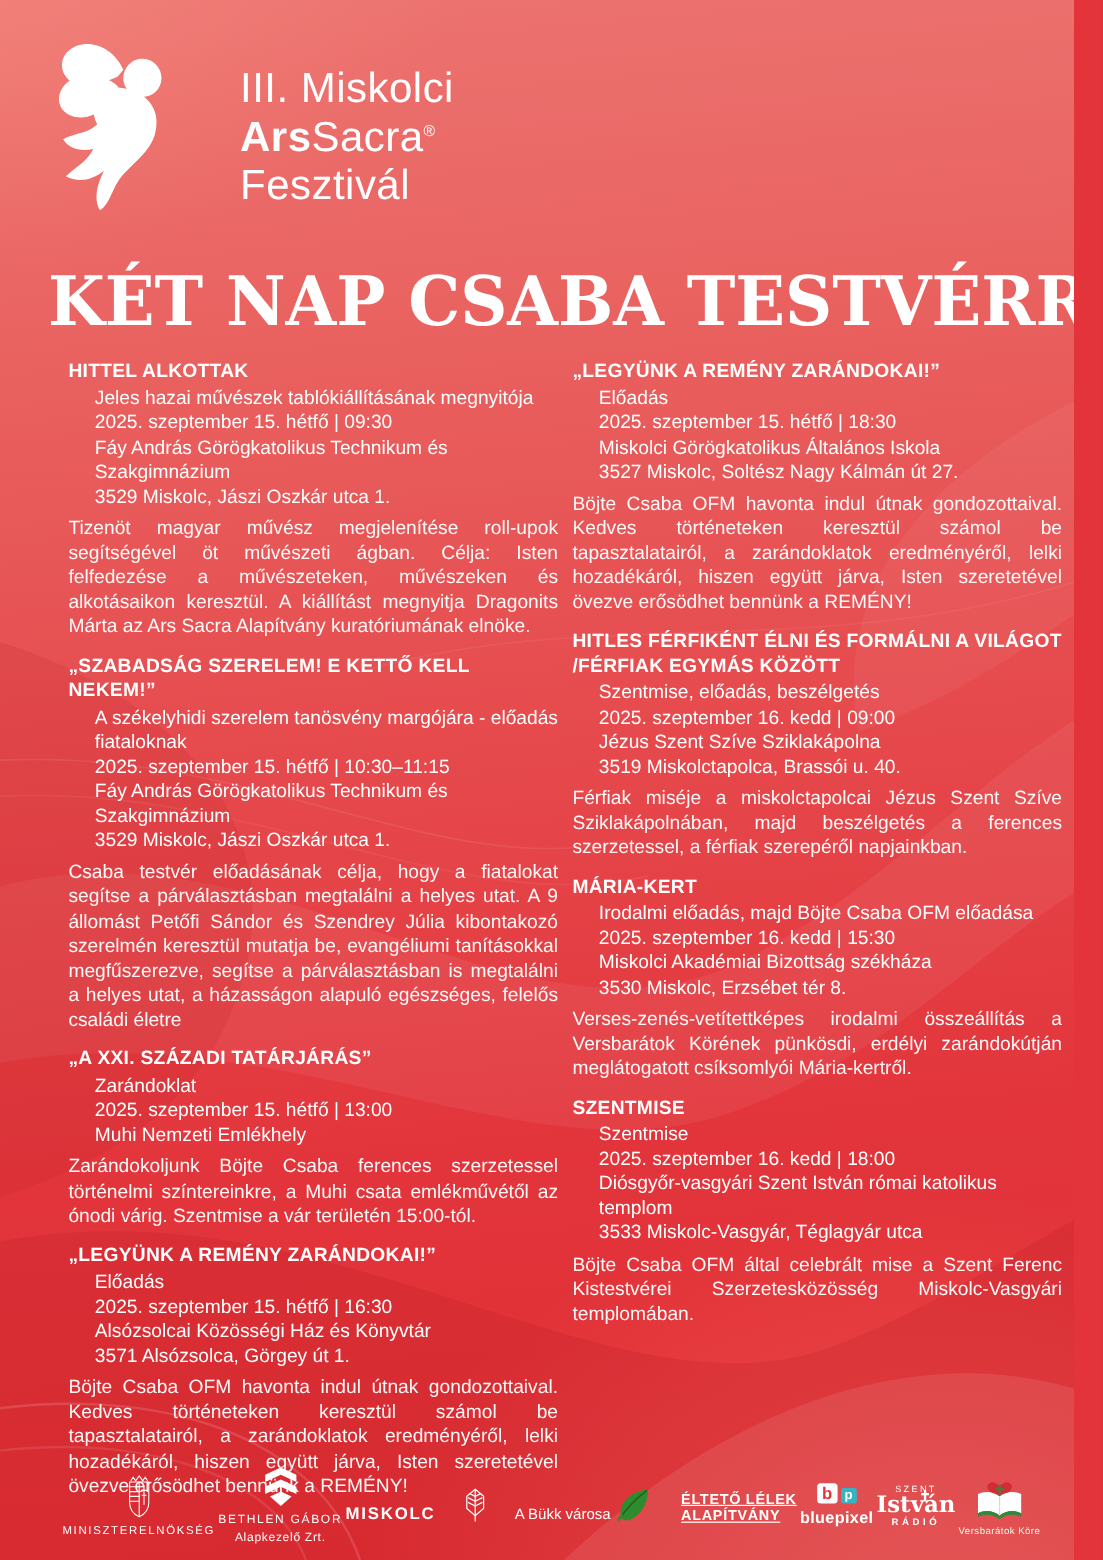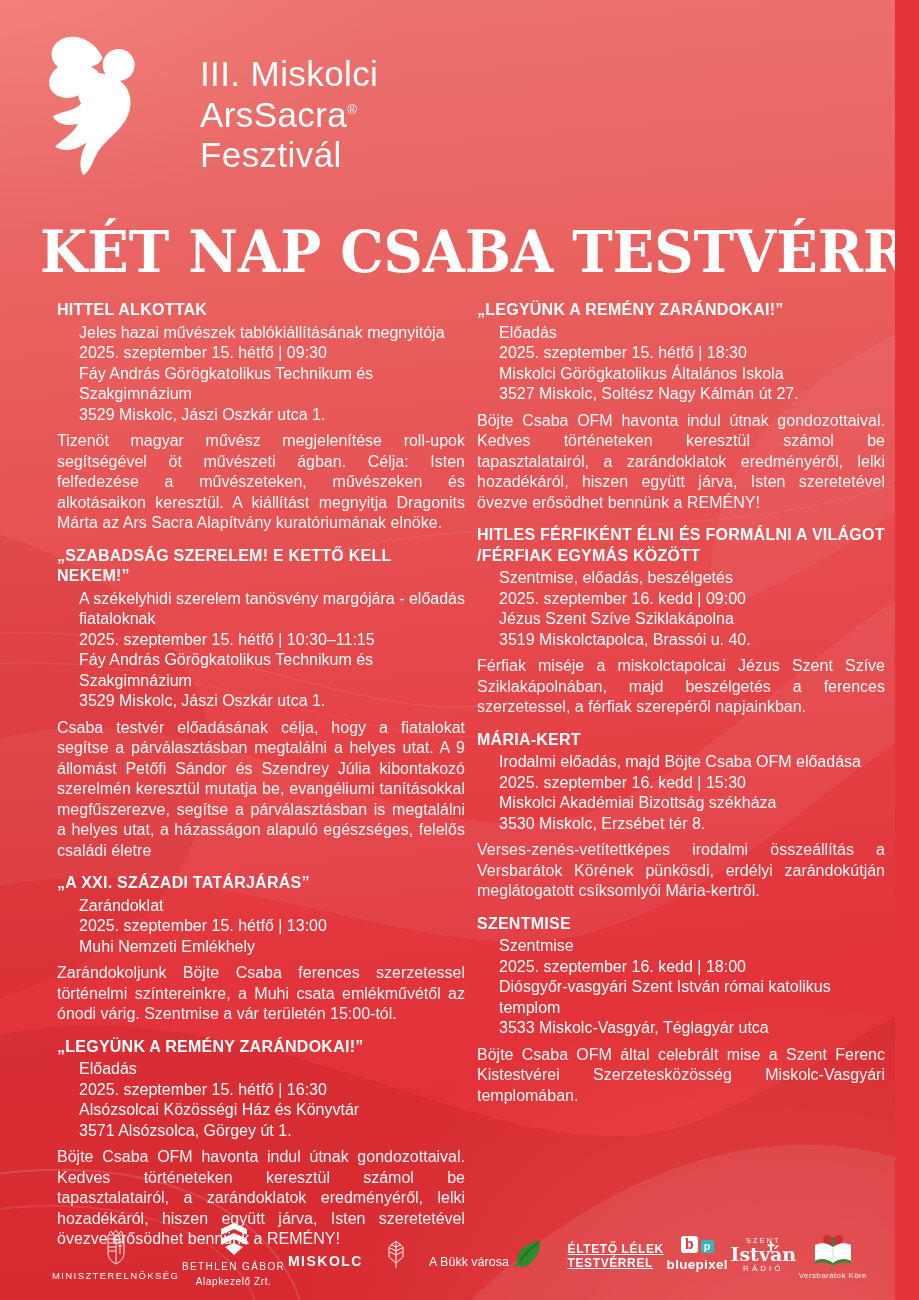--- a/index.html
+++ b/index.html
@@ -14,21 +14,21 @@
       radial-gradient(ellipse 820px 620px at 88% 106%, rgba(255,122,112,0.50), rgba(255,122,112,0) 62%),
       radial-gradient(ellipse 720px 520px at -4% -6%, rgba(255,158,140,0.38), rgba(255,158,140,0) 60%),
       linear-gradient(175deg,#ec7471 0%,#e96260 22%,#e64b4e 46%,#e2353b 72%,#e02d33 100%);
   }
   .bg-waves{position:absolute;left:0;top:0;width:919px;height:1300px;}
 
   
   .header{position:absolute;top:24px;left:36px;display:flex;align-items:flex-start;}
   .angel{width:138px;height:182px;}
   .brand{margin-left:26px;margin-top:30px;font-size:35px;line-height:1.16;letter-spacing:0.4px;font-weight:400;}
-  .brand .bold{font-weight:normal;}
+  .brand .bold{font-weight:bold;}
   .brand sup{font-size:13px;vertical-align:super;}
 
   
   .title{
     position:absolute;top:218px;left:40px;white-space:nowrap;
     font-family:"DejaVu Serif",serif;font-weight:bold;font-size:57px;
     transform:scaleX(0.955);transform-origin:left center;letter-spacing:0px;
   }
 
   
@@ -53,21 +53,21 @@
   .mini-bold{font-size:12px;font-weight:bold;letter-spacing:0.6px;line-height:1.15;text-decoration:underline;}
   .miskolc-word{font-size:14px;font-weight:bold;letter-spacing:1.5px;}
   .miskolc-sub{font-size:12.5px;}
   .bp-mark{display:flex;gap:3px;align-items:flex-end;}
   .bp-b{width:17px;height:17px;background:#ffffff;border-radius:3px;color:#e2343a;font-weight:bold;font-size:14px;line-height:17px;text-align:center;}
   .bp-p{width:13px;height:13px;background:#35b4c4;border-radius:2px;color:#ffffff;font-weight:bold;font-size:11px;line-height:13px;text-align:center;}
   .bp-word{font-size:13.5px;font-weight:bold;letter-spacing:0.3px;}
   .radio-top{font-size:7.5px;letter-spacing:2px;}
   .radio-name{font-family:"DejaVu Serif",serif;font-weight:bold;font-size:19px;line-height:17px;position:relative;}
   .radio-cross{position:absolute;top:-7px;left:54%;font-size:12px;}
-  .radio-sub{font-size:8px;letter-spacing:3px;}
+  .radio-sub{font-size:8px;letter-spacing:3px;font-weight:bold;}
   .vbk-label{font-size:8px;color:#eafbe8;letter-spacing:0.4px;}
 </style>
 </head>
 <body>
 
 <div class="poster">
 
   <svg class="bg-waves" viewBox="0 0 919 1300" aria-hidden="true">
     <path d="M -60,760 C 200,640 420,900 620,800 C 760,730 850,600 980,560 L 980,700 C 830,760 760,880 600,930 C 420,985 200,820 -60,900 Z" fill="rgba(255,255,255,0.06)"></path>
     <path d="M 980,300 C 800,360 690,470 715,610 C 845,565 915,485 985,460 Z" fill="rgba(255,255,255,0.05)"></path>
@@ -248,21 +248,21 @@
     </div>
 
     <div class="logo-row">
       <svg width="34" height="34" viewBox="0 0 34 34" aria-hidden="true">
         <path d="M28,4 C14,6 4,14 5,26 C6,30 10,31 14,29 C24,24 28,14 28,4 Z" fill="#2e8b2e"></path>
         <path d="M27,5 C18,12 10,20 5,28" stroke="#1d641d" stroke-width="1.2" fill="none"></path>
         <path d="M3,30 L7,25" stroke="#2e8b2e" stroke-width="2" fill="none"></path>
       </svg>
       <div>
         <div class="mini-bold">ÉLTETŐ LÉLEK</div>
-        <div class="mini-bold">TESTVÉRREL</div>
+        <div class="mini-bold">ALAPÍTVÁNY</div>
       </div>
     </div>
 
     <div class="logo">
       <div class="bp-mark">
         <div class="bp-b">b</div>
         <div class="bp-p">p</div>
       </div>
       <div class="bp-word">bluepixel</div>
     </div>

